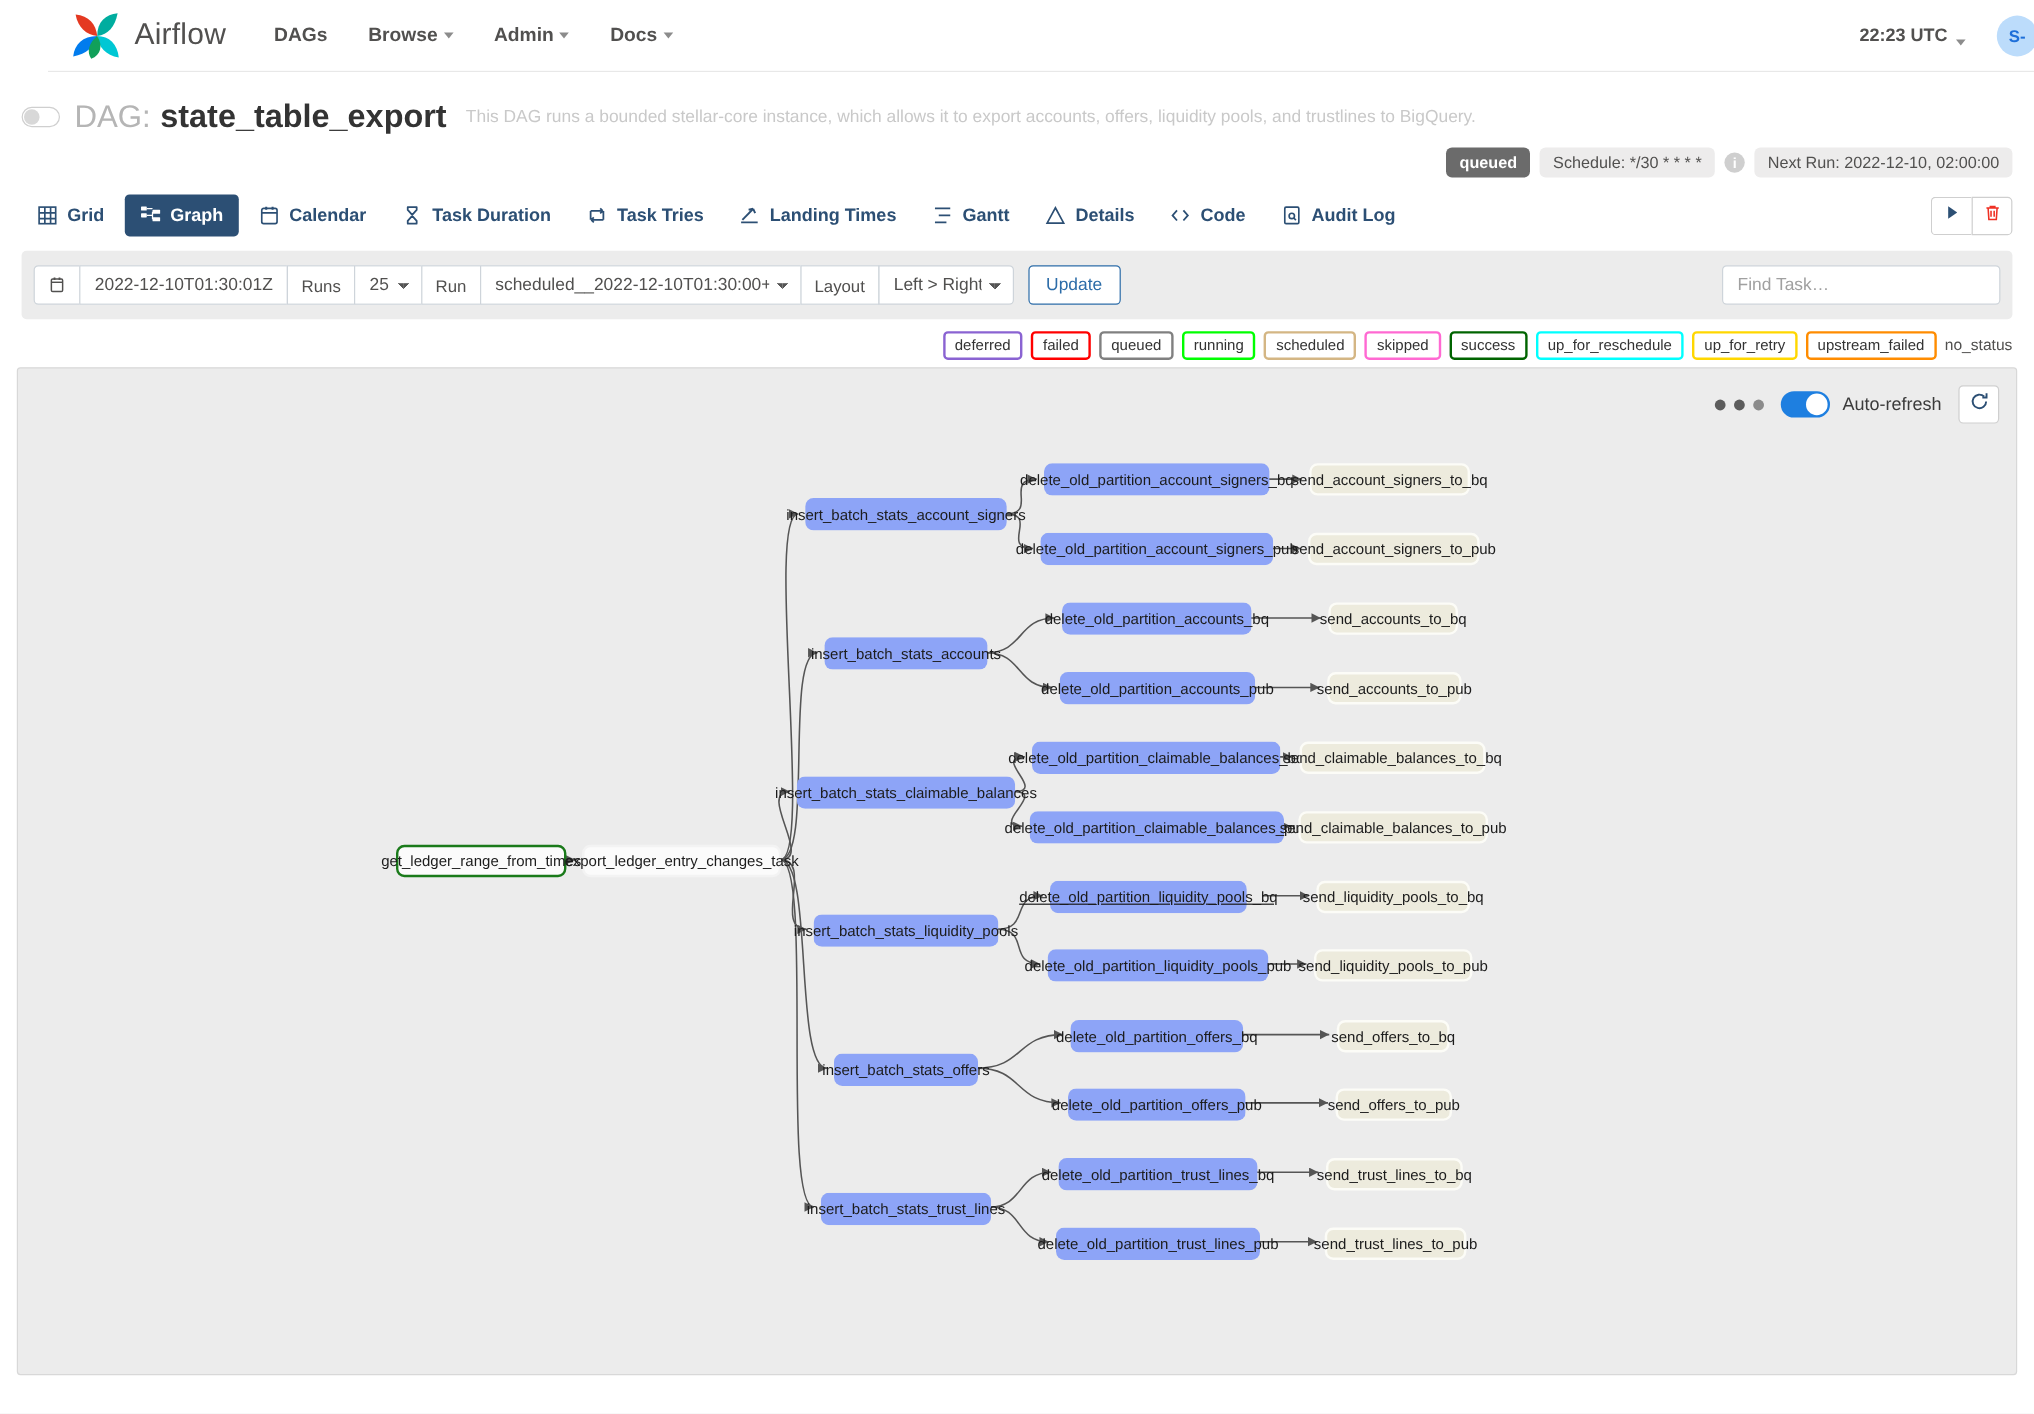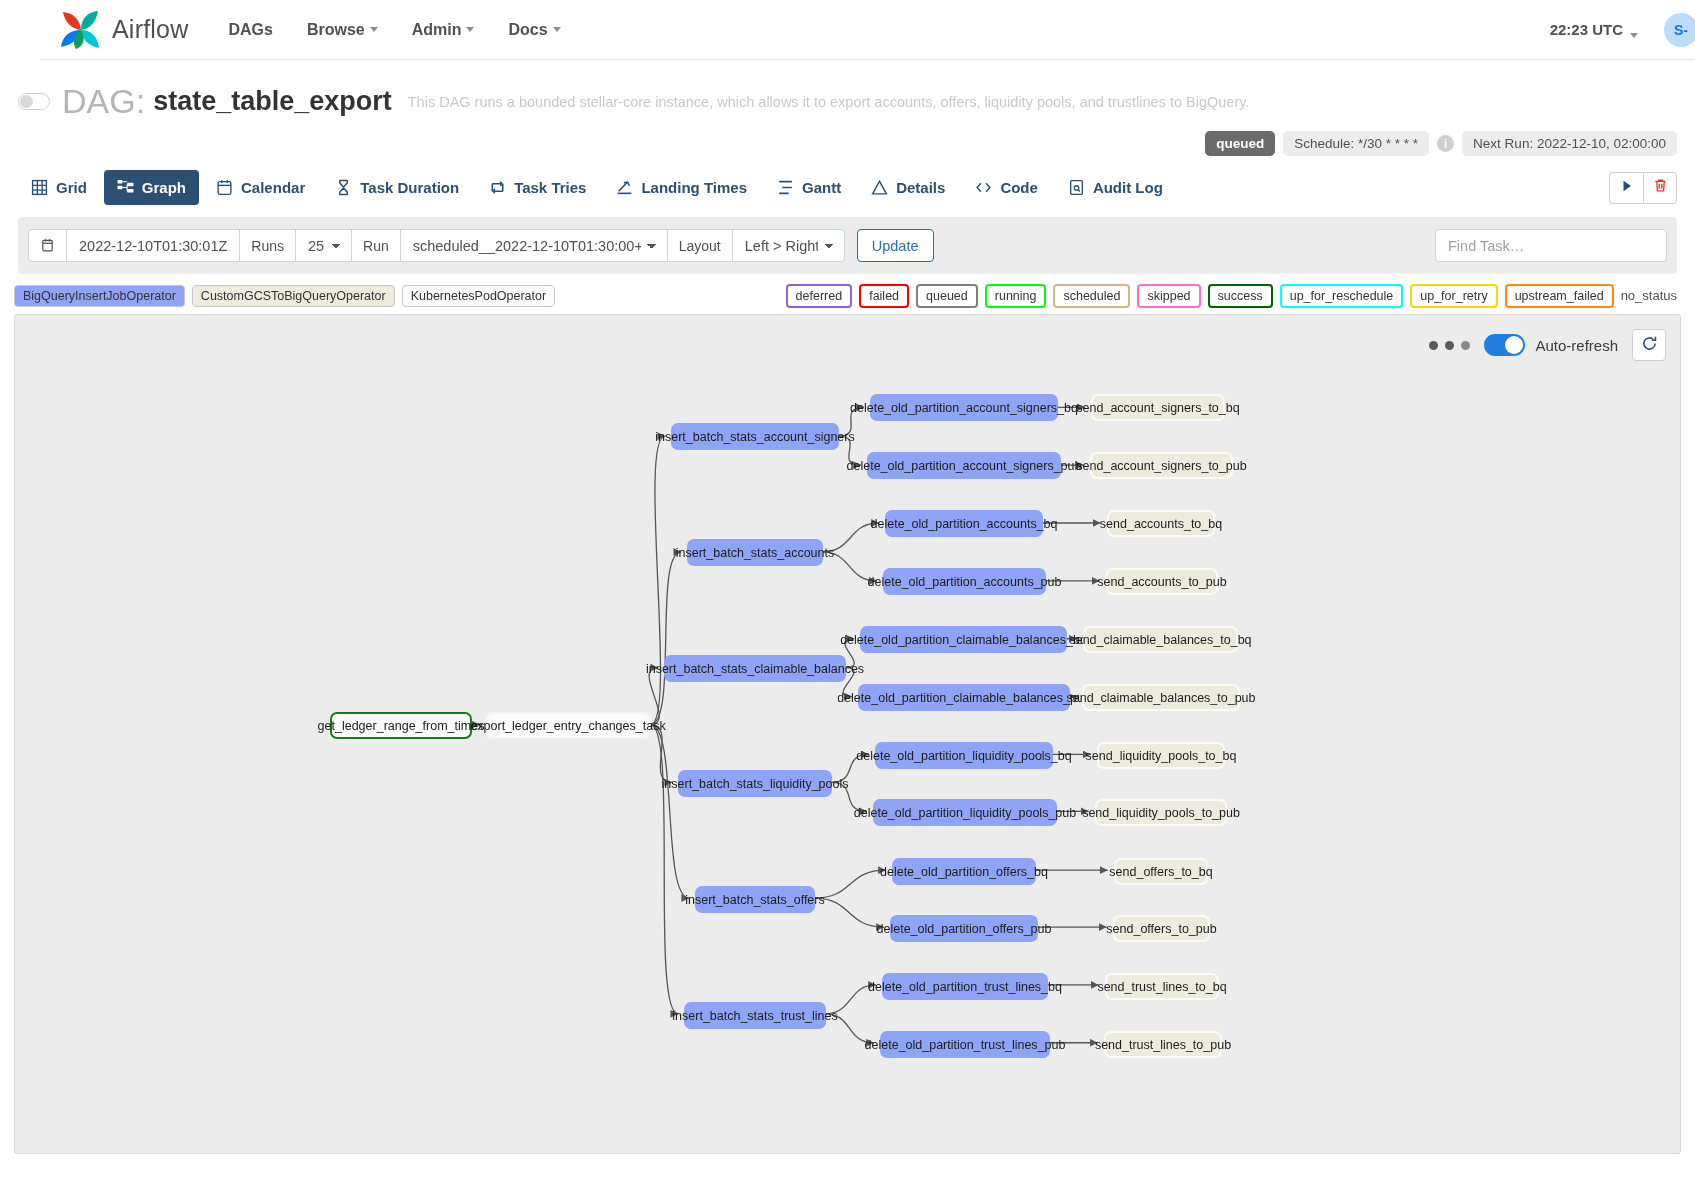--- a/index.html
+++ b/index.html
@@ -44,21 +44,21 @@
   
   .dag-head { padding: 22px 18px 0 18px; display:flex; align-items:center; gap:12px;}
   .toggle-pill {
     width: 32px; height:17px; border-radius: 9px;
     background:#fff; border:1.5px solid #cfcfcf; position:relative; flex:none; cursor:pointer;
   }
   .toggle-pill::after{
     content:""; position:absolute; left:1px; top:1px; width:13px;height:13px;border-radius:50%;
     background:#d8d8d8;
   }
-  .dag-label { font-size: 34px; color:#b5b5b5; font-weight:400;}
+  .dag-label { font-size: 26px; color:#b5b5b5; font-weight:400;}
   .dag-name { font-size: 27px; color:#333; font-weight:bold; margin-left:-4px;}
   .dag-desc { font-size: 14.5px; color:#c9c9c9; margin-left: 4px; }
 
   
   .status-row { display:flex; justify-content:flex-end; align-items:center; gap:8px; padding: 10px 18px 0 18px; }
   .chip {
     font-size: 13.5px; padding: 5px 11px; border-radius: 5px; background:#edecec; color:#51504f; white-space:nowrap;
   }
   .chip.queued { background:#6b6b6b; color:#fff; font-weight:bold;}
   .info-dot {
@@ -375,25 +375,20 @@
     <span class="ig-addon">Layout</span>
     <select class="ig-select" style="width:113px">
       <option>Left &gt; Right</option>
     </select>
   </div>
   <button class="btn-update">Update</button>
   <input class="find-task" placeholder="Find Task…" style="">
 </div>
 
 <div class="legend-row">
-  <div class="op-legend">
-      <span class="op-chip" style="background: rgb(141, 164, 247); border-color: rgb(200, 200, 200);">BigQueryInsertJobOperator</span>
-      <span class="op-chip" style="background: rgb(237, 235, 221); border-color: rgb(200, 200, 200);">CustomGCSToBigQueryOperator</span>
-      <span class="op-chip" style="background: rgb(251, 251, 251); border-color: rgb(200, 200, 200);">KubernetesPodOperator</span>
-    </div>
   <div class="status-legend">
     <span class="st-plain" style="order:99">no_status</span>
   <span class="st-chip" style="border-color: rgb(138, 99, 210); order: 0;">deferred</span>
       <span class="st-chip" style="border-color: rgb(255, 0, 0); order: 1;">failed</span>
       <span class="st-chip" style="border-color: rgb(128, 128, 128); order: 2;">queued</span>
       <span class="st-chip" style="border-color: rgb(0, 255, 0); order: 3;">running</span>
       <span class="st-chip" style="border-color: rgb(212, 182, 132); order: 4;">scheduled</span>
       <span class="st-chip" style="border-color: rgb(255, 105, 210); order: 5;">skipped</span>
       <span class="st-chip" style="border-color: rgb(0, 100, 0); order: 6;">success</span>
       <span class="st-chip" style="border-color: rgb(0, 255, 255); order: 7;">up_for_reschedule</span>
@@ -474,21 +469,21 @@
       <div class="node bq" style="left: 870px; top: 195px; width: 158px;">delete_old_partition_accounts_bq</div>
       <div class="node gcs" style="left: 1092px; top: 195px; width: 108px;">send_accounts_to_bq</div>
       <div class="node bq" style="left: 868px; top: 253px; width: 163px;">delete_old_partition_accounts_pub</div>
       <div class="node gcs" style="left: 1091px; top: 253px; width: 112px;">send_accounts_to_pub</div>
       <div class="node bq" style="left: 649px; top: 340px; width: 182px;">insert_batch_stats_claimable_balances</div>
       <div class="node bq" style="left: 845px; top: 311px; width: 207px;">delete_old_partition_claimable_balances_bq</div>
       <div class="node gcs" style="left: 1068px; top: 311px; width: 155px;">send_claimable_balances_to_bq</div>
       <div class="node bq" style="left: 843px; top: 369px; width: 212px;">delete_old_partition_claimable_balances_pub</div>
       <div class="node gcs" style="left: 1067px; top: 369px; width: 158px;">send_claimable_balances_to_pub</div>
       <div class="node bq" style="left: 663px; top: 455px; width: 154px;">insert_batch_stats_liquidity_pools</div>
-      <div class="node bq" style="left: 860px; top: 427px; width: 178px;">delete_old_partition_liquidity_pools_bq</div>
+      <div class="node bq" style="left: 860px; top: 427px; width: 164px; text-decoration: underline;">delete_old_partition_liquidity_pools_bq</div>
       <div class="node gcs" style="left: 1082px; top: 427px; width: 128px;">send_liquidity_pools_to_bq</div>
       <div class="node bq" style="left: 858px; top: 484px; width: 184px;">delete_old_partition_liquidity_pools_pub</div>
       <div class="node gcs" style="left: 1080px; top: 484px; width: 132px;">send_liquidity_pools_to_pub</div>
       <div class="node bq" style="left: 680px; top: 571px; width: 120px;">insert_batch_stats_offers</div>
       <div class="node bq" style="left: 877px; top: 543px; width: 144px;">delete_old_partition_offers_bq</div>
       <div class="node gcs" style="left: 1099px; top: 543px; width: 94px;">send_offers_to_bq</div>
       <div class="node bq" style="left: 875px; top: 600px; width: 148px;">delete_old_partition_offers_pub</div>
       <div class="node gcs" style="left: 1098px; top: 600px; width: 97px;">send_offers_to_pub</div>
       <div class="node bq" style="left: 669px; top: 687px; width: 142px;">insert_batch_stats_trust_lines</div>
       <div class="node bq" style="left: 867px; top: 658px; width: 166px;">delete_old_partition_trust_lines_bq</div>

